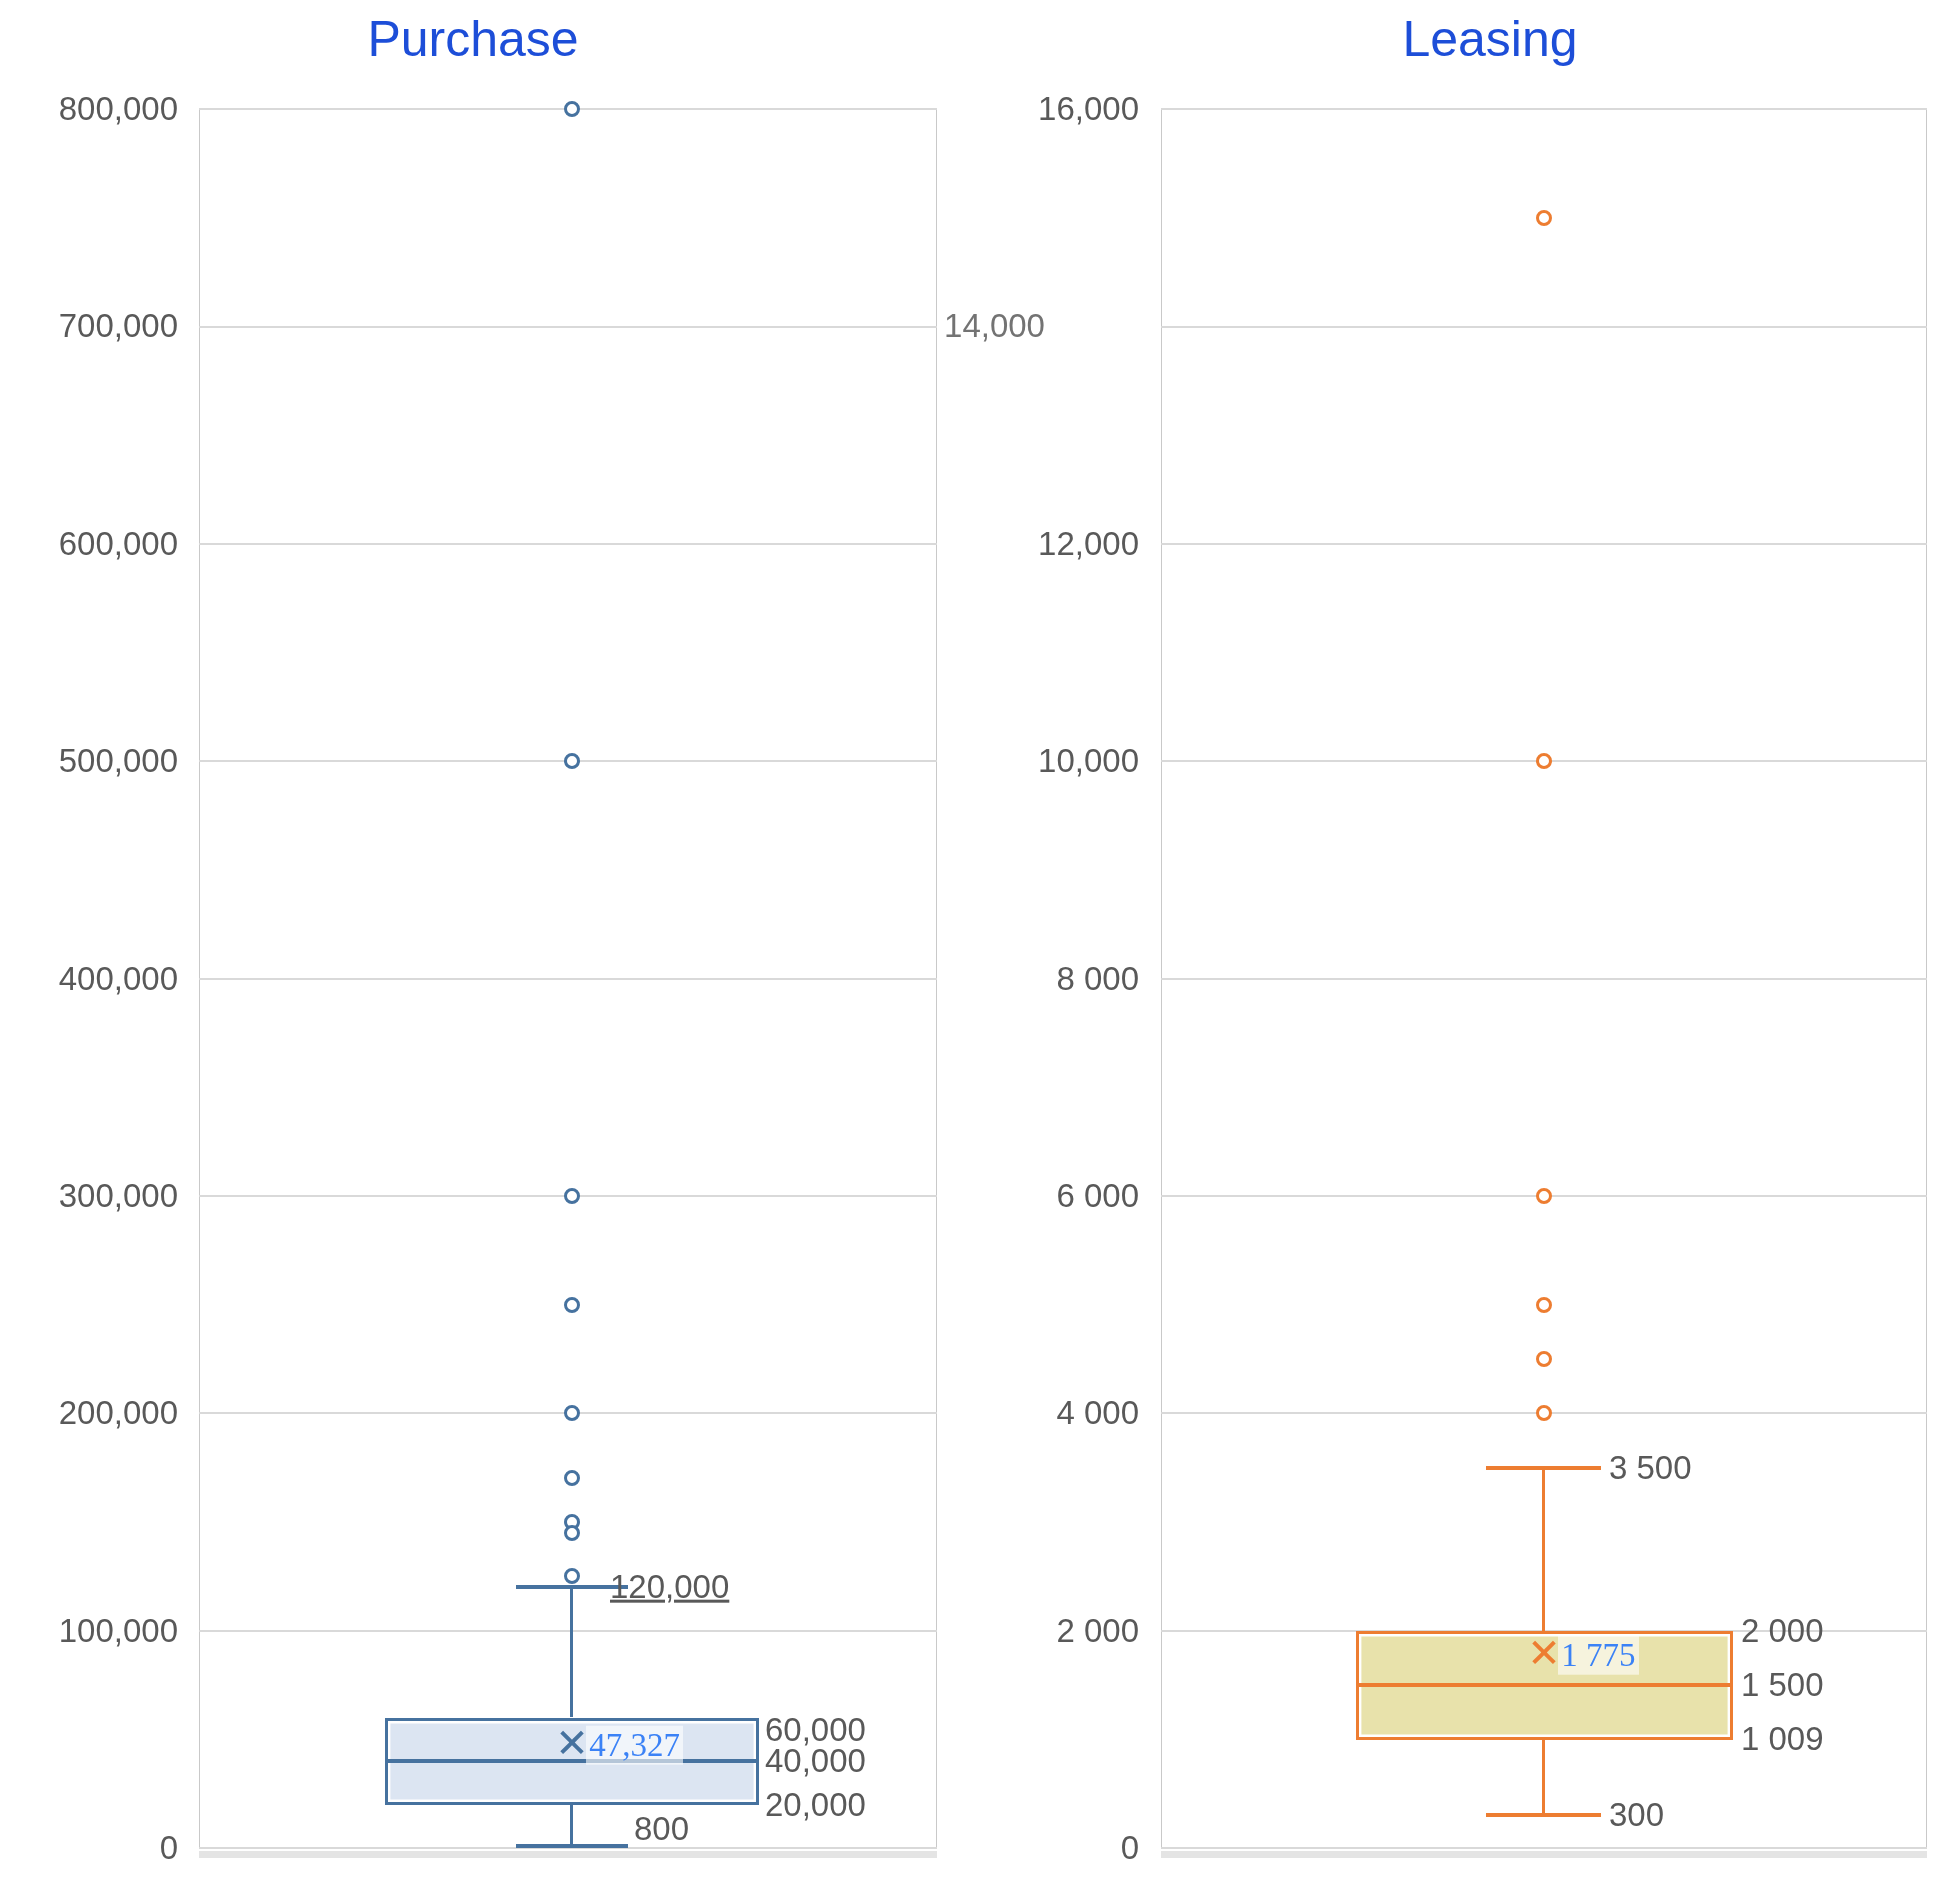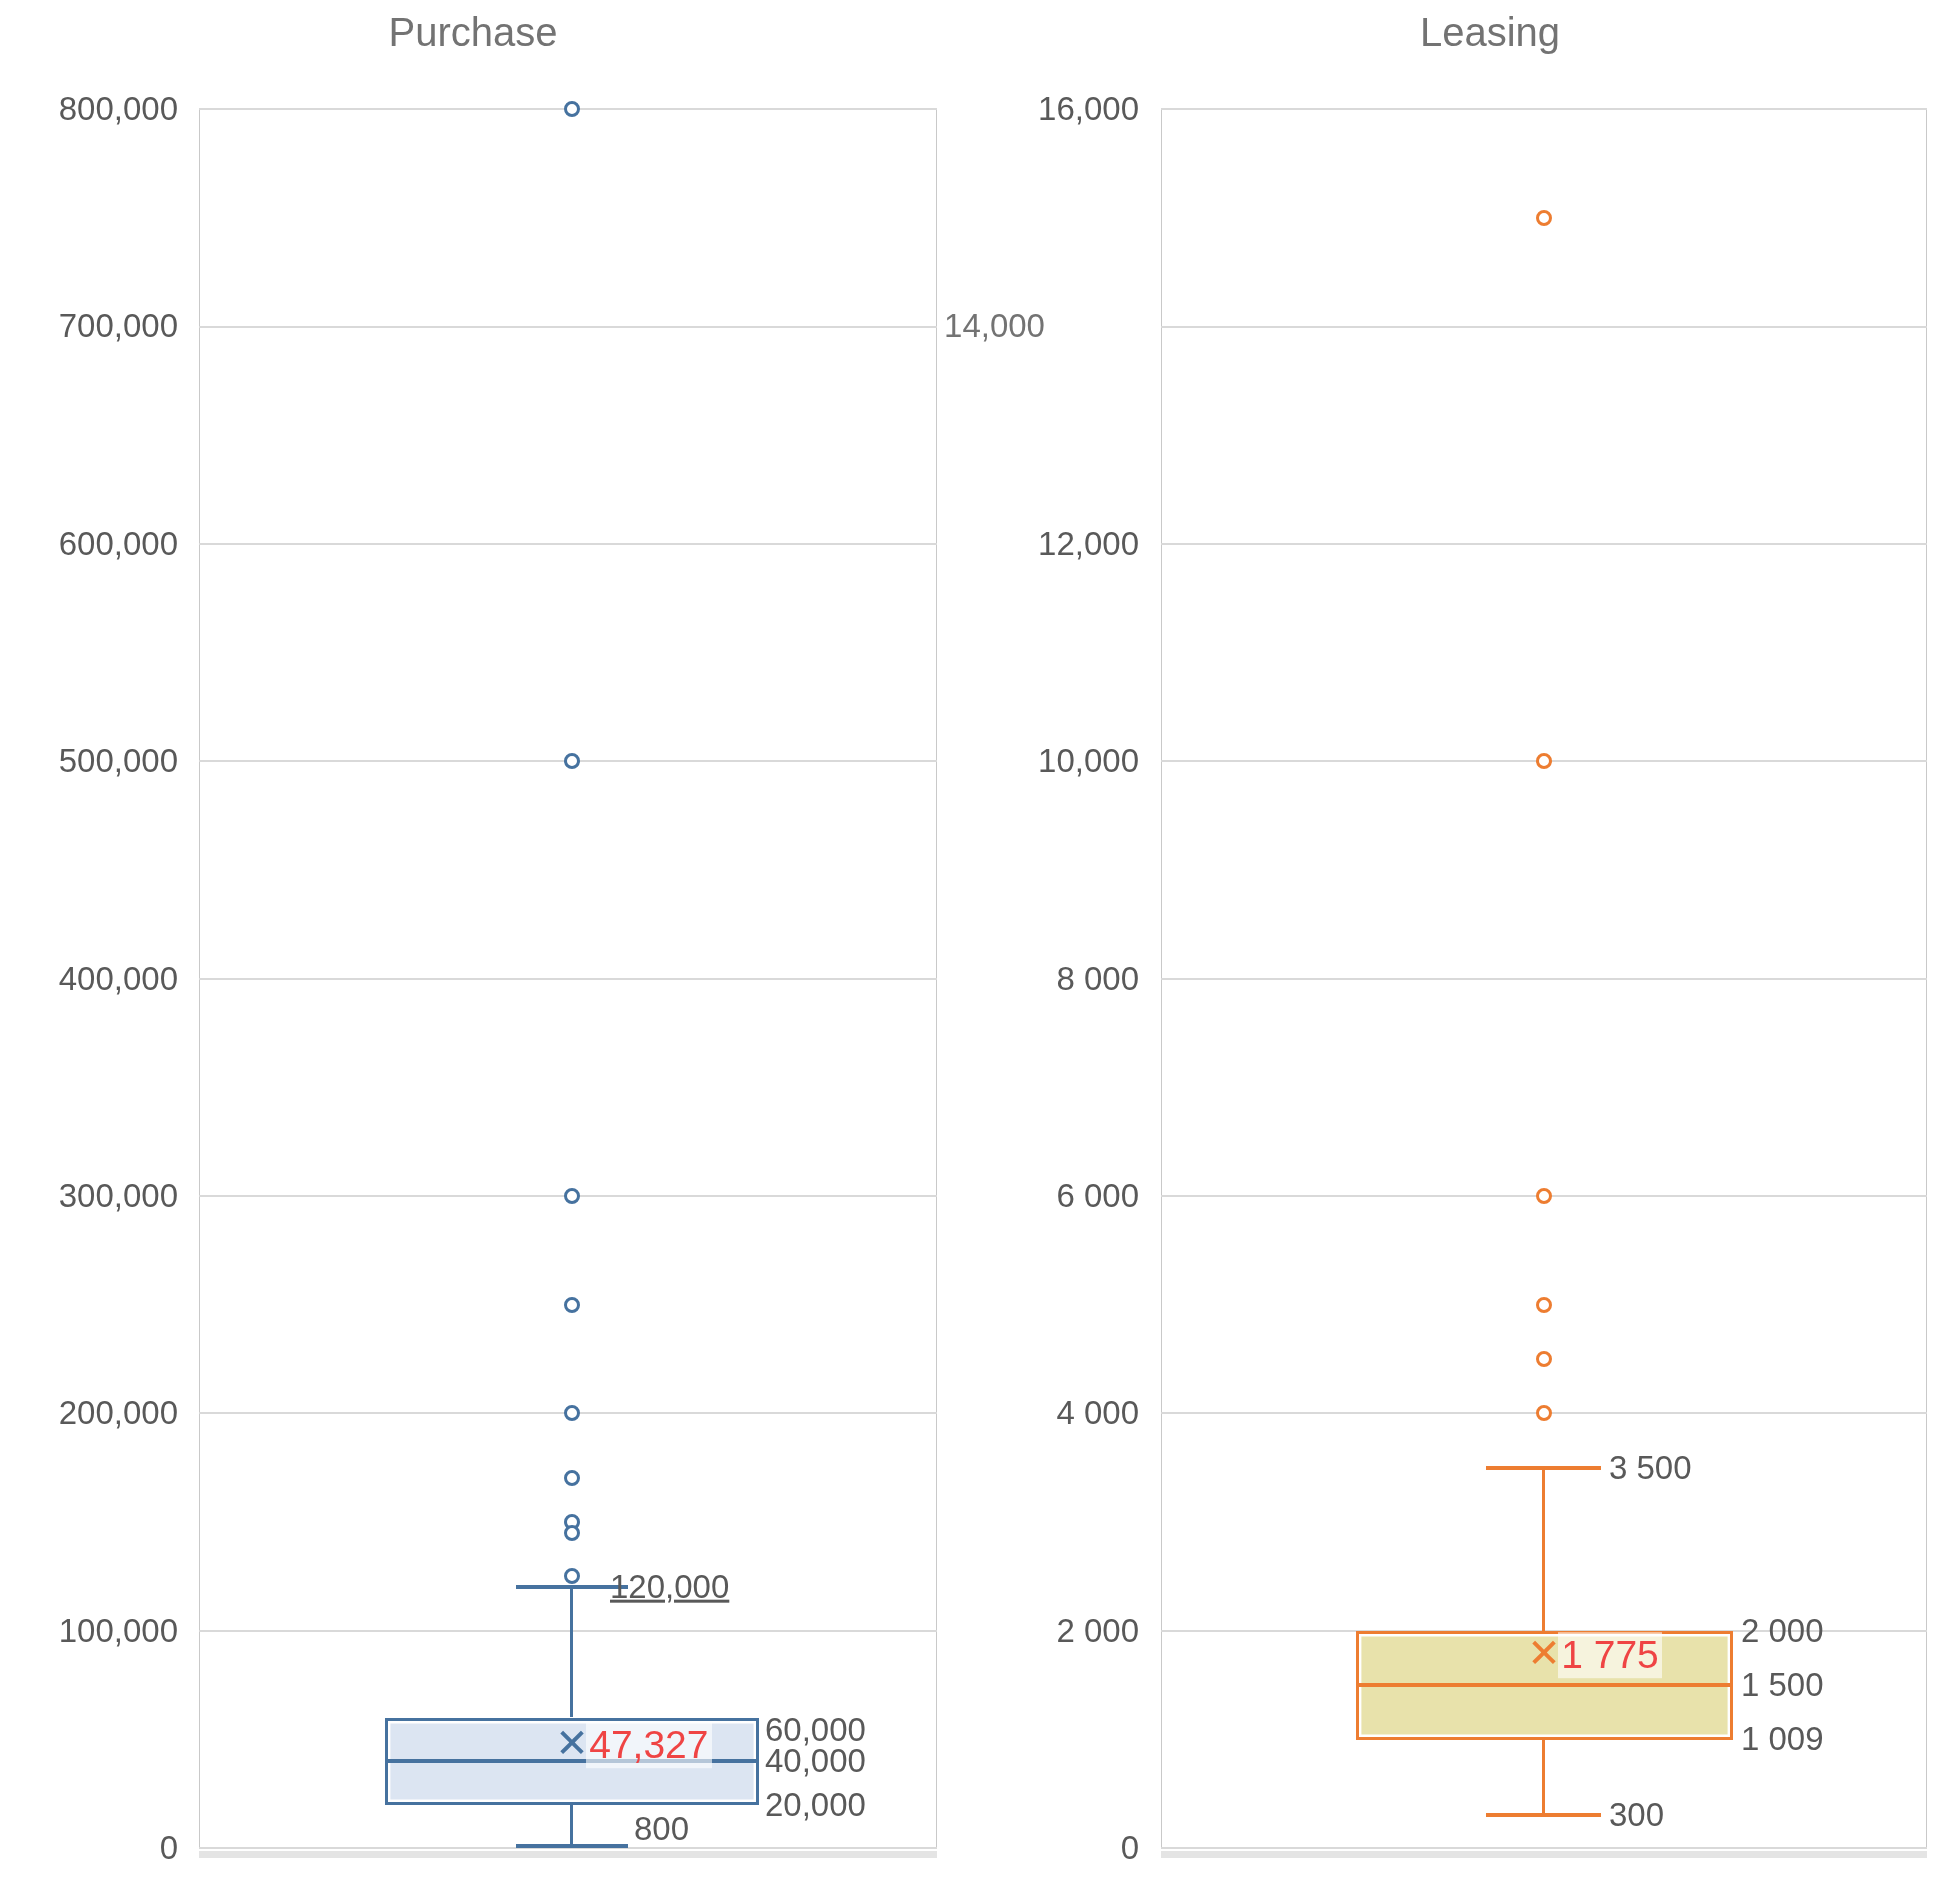--- a/index.html
+++ b/index.html
@@ -5,21 +5,21 @@
   html,body{margin:0;padding:0;background:#ffffff;}
   .canvas{
     position:relative;
     width:1956px;height:1894px;
     background:#ffffff;
     font-family:"Liberation Sans", sans-serif;
     overflow:hidden;
   }
   .chart-title{
     position:absolute;top:9.6px;transform:translateX(-50%);
-    font-size:40px;color:#737373;white-space:nowrap;
+    font-size:50px;color:#1d4ed8;white-space:nowrap;
   }
   .title-0{left:473px;}
   .title-1{left:1490px;}
   .plotarea{
     position:absolute;box-sizing:border-box;
     border:1.6px solid #C9C9C9;background:#ffffff;
   }
   .bottom-strip{position:absolute;background:#E4E4E4;}
   .gridline{position:absolute;height:1.6px;background:#D9D9D9;}
   .tick-label{
@@ -39,22 +39,22 @@
   .outlier-dot{
     position:absolute;width:16px;height:16px;border-radius:50%;
     background:#ffffff;box-sizing:border-box;
   }
   .mean-marker{
     position:absolute;transform:translate(-50%,-54%);
     font-size:40px;line-height:1;font-weight:400;
   }
   .mean-label{
     position:absolute;transform:translateY(-50%);
-    font-size:39px;color:#ef4444;white-space:nowrap;
-    background:rgba(255,255,255,0.6);padding:0.8px 3.2px;
+    font-size:33px;color:#3b82f6;white-space:nowrap;
+    background:rgba(255,255,255,0.6);padding:0.8px 3.2px;font-family:Liberation Serif, serif;
   }
 </style>
 </head>
 <body>
 
 <div class="canvas">
   <div class="chart-title title-0">Purchase</div>
   <div class="chart-title title-1">Leasing</div>
   <div id="charts-root">
       <div class="plotarea" style="left: 199px; top: 109px; width: 738px; height: 1739px;"></div>

